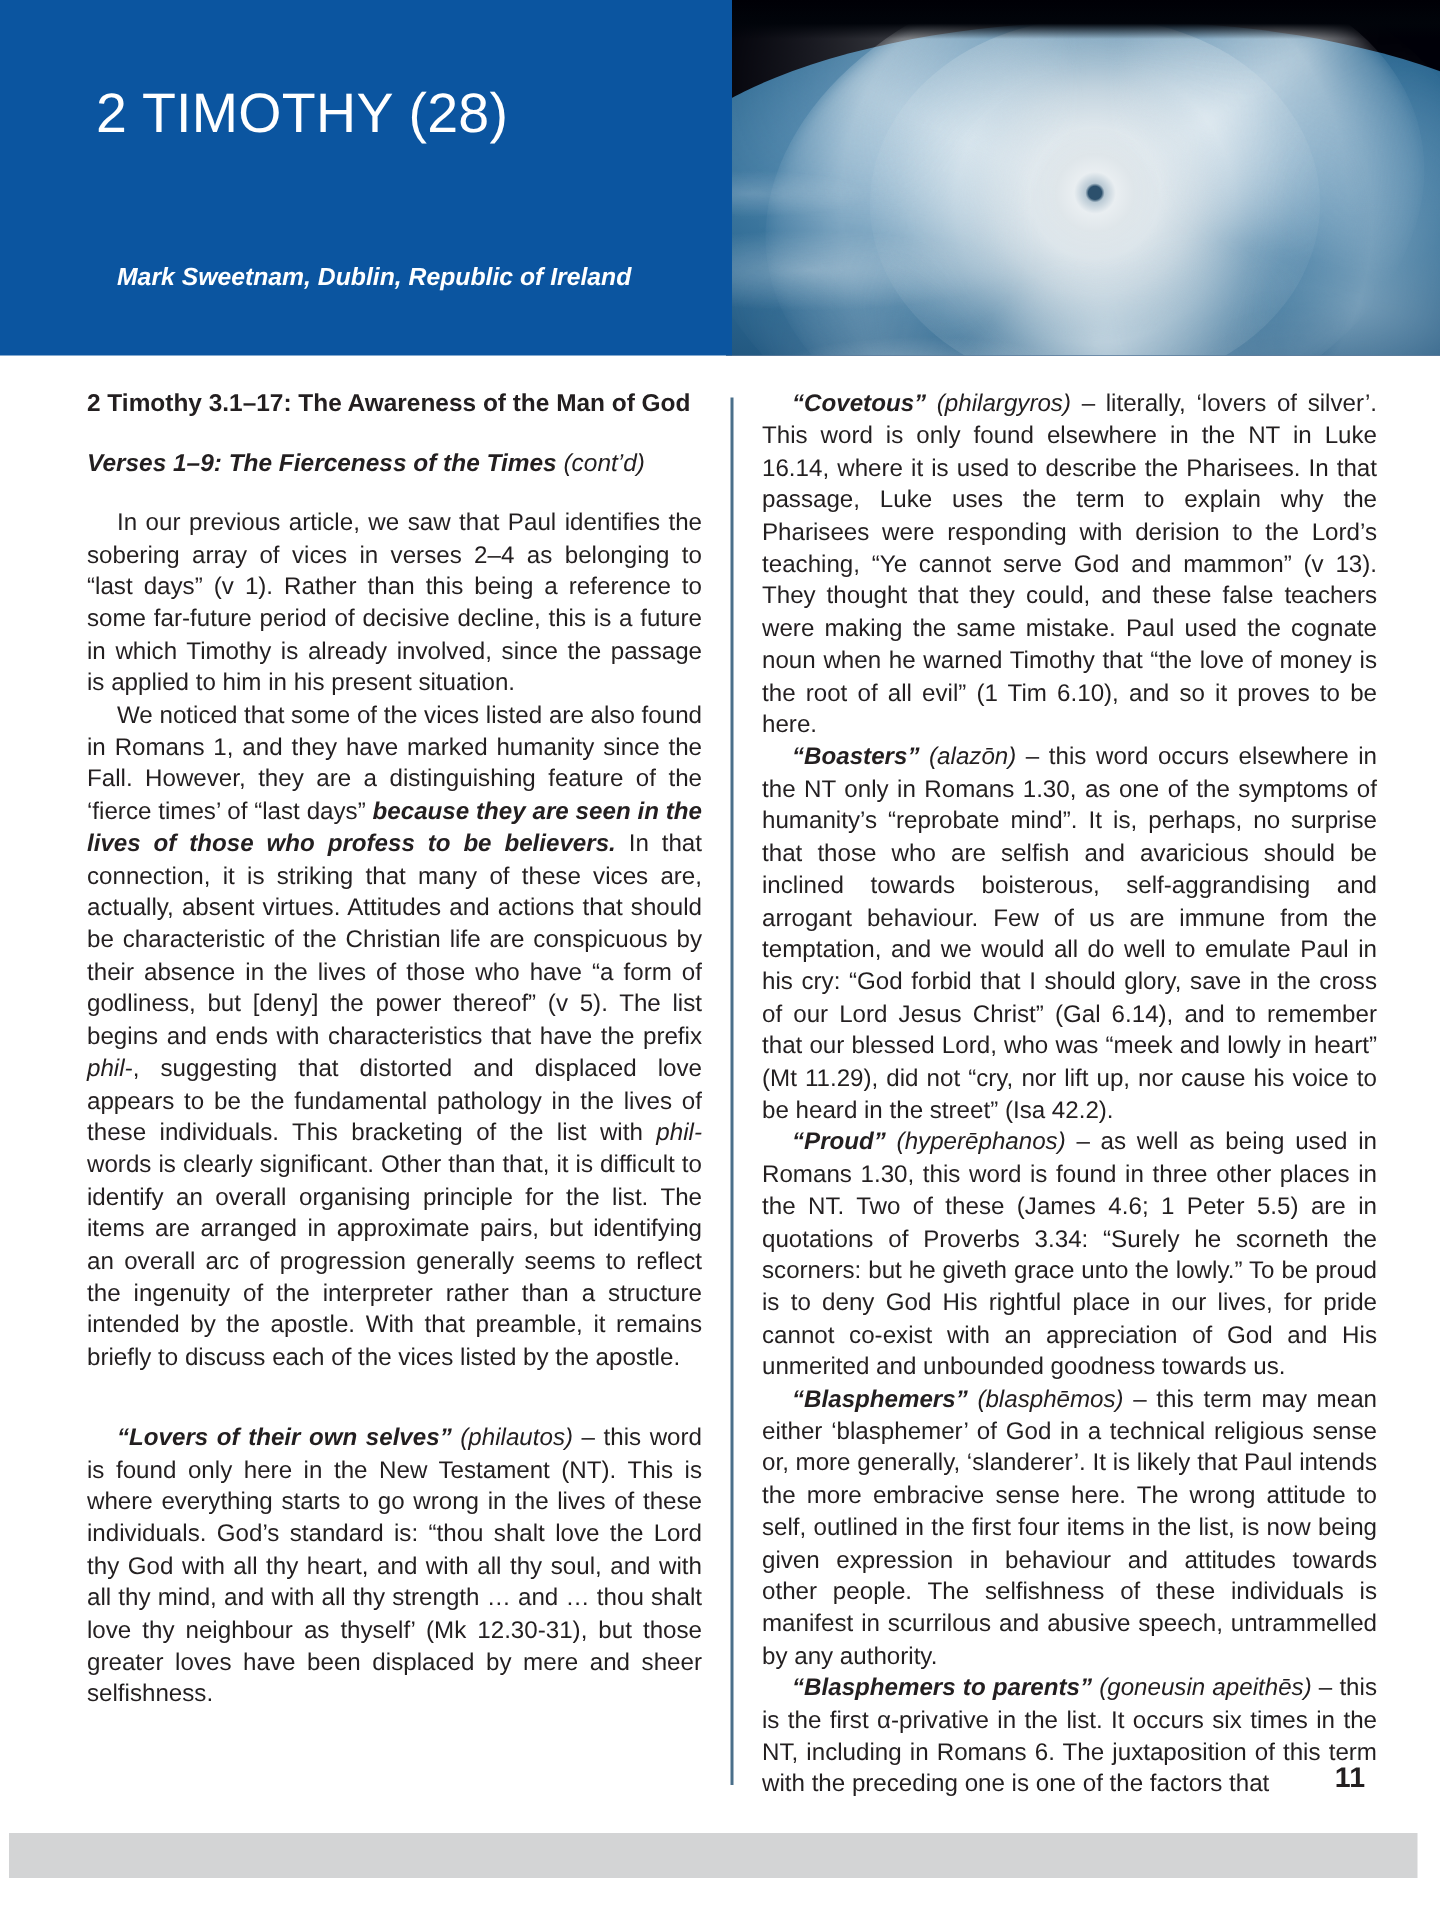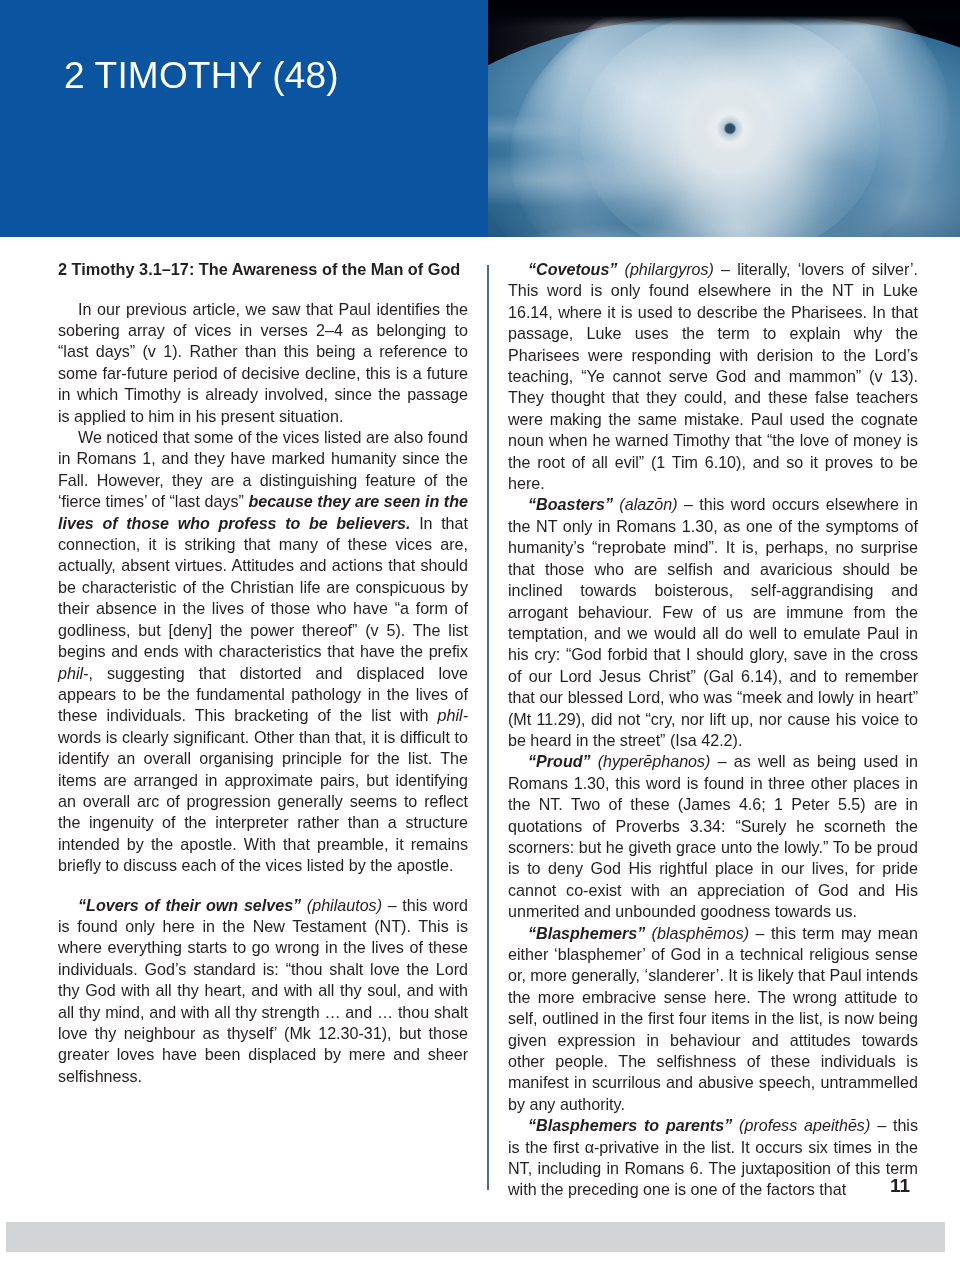--- a/index.html
+++ b/index.html
@@ -195,21 +195,21 @@
     margin: 0 0 18px 0;
   }
   .sub-title .nonital {
     font-style: italic;
     font-weight: 400;
   }
   p.body {
     margin: 0;
     text-indent: 20px;
   }
-  p.body.gap { margin-top: 18px; }
+  p.body.gap { margin-top: 32px; }
   .bi { font-weight: 700; font-style: italic; }
   .it { font-style: italic; }
   .greek { font-style: normal; }
 
   
   #footer-bar {
     position: absolute;
     left: 6px;
     top: 1222px;
     width: 939px;
@@ -228,49 +228,51 @@
 </head>
 <body>
 
 <div id="header-banner">
   <div id="header-photo">
     <div id="photo-ocean"></div>
     <div id="photo-storm"></div>
     <div id="photo-space"></div>
   </div>
   <div id="header-photo-edge"></div>
-  <div id="header-title">2 TIMOTHY (48)</div>
+  <div id="header-title">2 TIMOTHY (28)</div>
+  <div id="header-author">Mark Sweetnam, Dublin, Republic of Ireland</div>
 </div>
 
 <div id="page-body">
 
   <div id="column-divider"></div>
 
   <div class="column" id="col-left">
 
     <div class="sec-title">2 Timothy 3.1–17: The Awareness of the Man of God</div>
 
+    <div class="sub-title"><span>Verses 1–9: The Fierceness of the Times</span><span class="nonital"> (cont’d)</span></div>
 
     <p class="body">In our previous article, we saw that Paul identifies the sobering array of vices in verses 2–4 as belonging to “last days” (v 1). Rather than this being a reference to some far-future period of decisive decline, this is a future in which Timothy is already involved, since the passage is applied to him in his present situation.</p>
 
     <p class="body"><span>We noticed that some of the vices listed are also found in Romans 1, and they have marked humanity since the Fall. However, they are a distinguishing feature of the ‘fierce times’ of “last days” </span><span class="bi">because they are seen in the lives of those who profess to be believers.</span><span> In that connection, it is striking that many of these vices are, actually, absent virtues. Attitudes and actions that should be characteristic of the Christian life are conspicuous by their absence in the lives of those who have “a form of godliness, but [deny] the power thereof” (v 5). The list begins and ends with characteristics that have the prefix </span><span class="it">phil-</span><span>, suggesting that distorted and displaced love appears to be the fundamental pathology in the lives of these individuals. This bracketing of the list with </span><span class="it">phil-</span><span> words is clearly significant. Other than that, it is difficult to identify an overall organising principle for the list. The items are arranged in approximate pairs, but identifying an overall arc of progression generally seems to reflect the ingenuity of the interpreter rather than a structure intended by the apostle. With that preamble, it remains briefly to discuss each of the vices listed by the apostle.</span></p>
 
     <p class="body gap"><span class="bi">“Lovers of their own selves”</span><span class="it"> (philautos)</span><span> – this word is found only here in the New Testament (NT). This is where everything starts to go wrong in the lives of these individuals. God’s standard is: “thou shalt love the Lord thy God with all thy heart, and with all thy soul, and with all thy mind, and with all thy strength … and … thou shalt love thy neighbour as thyself’ (Mk 12.30-31), but those greater loves have been displaced by mere and sheer selfishness.</span></p>
 
   </div>
 
   <div class="column" id="col-right">
 
     <p class="body"><span class="bi">“Covetous”</span><span class="it"> (philargyros)</span><span> – literally, ‘lovers of silver’. This word is only found elsewhere in the NT in Luke 16.14, where it is used to describe the Pharisees. In that passage, Luke uses the term to explain why the Pharisees were responding with derision to the Lord’s teaching, “Ye cannot serve God and mammon” (v 13). They thought that they could, and these false teachers were making the same mistake. Paul used the cognate noun when he warned Timothy that “the love of money is the root of all evil” (1 Tim 6.10), and so it proves to be here.</span></p>
 
     <p class="body"><span class="bi">“Boasters”</span><span class="it"> (alazōn)</span><span> – this word occurs elsewhere in the NT only in Romans 1.30, as one of the symptoms of humanity’s “reprobate mind”. It is, perhaps, no surprise that those who are selfish and avaricious should be inclined towards boisterous, self-aggrandising and arrogant behaviour. Few of us are immune from the temptation, and we would all do well to emulate Paul in his cry: “God forbid that I should glory, save in the cross of our Lord Jesus Christ” (Gal 6.14), and to remember that our blessed Lord, who was “meek and lowly in heart” (Mt 11.29), did not “cry, nor lift up, nor cause his voice to be heard in the street” (Isa 42.2).</span></p>
 
     <p class="body"><span class="bi">“Proud”</span><span class="it"> (hyperēphanos)</span><span> – as well as being used in Romans 1.30, this word is found in three other places in the NT. Two of these (James 4.6; 1 Peter 5.5) are in quotations of Proverbs 3.34: “Surely he scorneth the scorners: but he giveth grace unto the lowly.” To be proud is to deny God His rightful place in our lives, for pride cannot co-exist with an appreciation of God and His unmerited and unbounded goodness towards us.</span></p>
 
     <p class="body"><span class="bi">“Blasphemers”</span><span class="it"> (blasphēmos)</span><span> – this term may mean either ‘blasphemer’ of God in a technical religious sense or, more generally, ‘slanderer’. It is likely that Paul intends the more embracive sense here. The wrong attitude to self, outlined in the first four items in the list, is now being given expression in behaviour and attitudes towards other people. The selfishness of these individuals is manifest in scurrilous and abusive speech, untrammelled by any authority.</span></p>
 
-    <p class="body"><span class="bi">“Blasphemers to parents”</span><span class="it"> (profess apeithēs)</span><span> – this is the first </span><span class="greek">α</span><span>-privative in the list. It occurs six times in the NT, including in Romans 6. The juxtaposition of this term with the preceding one is one of the factors that</span></p>
+    <p class="body"><span class="bi">“Blasphemers to parents”</span><span class="it"> (goneusin apeithēs)</span><span> – this is the first </span><span class="greek">α</span><span>-privative in the list. It occurs six times in the NT, including in Romans 6. The juxtaposition of this term with the preceding one is one of the factors that</span></p>
 
   </div>
 </div>
 
 <div id="footer-bar"></div>
 <div id="page-number">11</div>
 
 </body></html>

